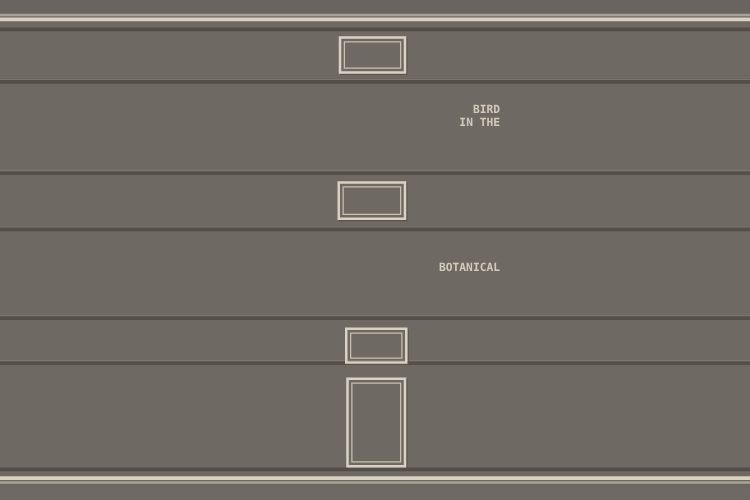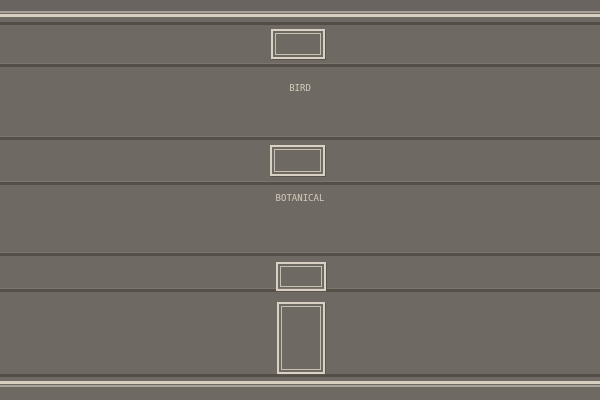--- a/index.html
+++ b/index.html
@@ -48,30 +48,30 @@
   }
   #frame-1 { left:271px; top:29px;  width:54px; height:30px; }
   #frame-2 { left:270px; top:145px; width:55px; height:31px; }
   #frame-3 { left:276px; top:262px; width:50px; height:29px; }
   #frame-4 { left:277px; top:302px; width:48px; height:72px; }
 
   
   .wall-label {
     position:absolute;
     left:200px; width:200px;
-    text-align:center;
+    text-align:right;
     color: var(--label-text, #d2cbb9);
     font-size:9px;
-    font-weight:normal;
+    font-weight:bold;
     line-height:11px;
     letter-spacing:0px;
     user-select:none;
   }
   #label-1 { top:83px; }
-  #label-2 { top:193px; }
+  #label-2 { top:210px; }
 </style>
 </head>
 <body>
 
 <div id="screen">
 
   <div class="stripe" id="wall-top-band"></div>
   <div class="stripe" id="molding-light"></div>
   <div class="stripe" id="molding-cream"></div>
   <div class="stripe" id="molding-dark"></div>
@@ -94,18 +94,19 @@
   </div>
   <div class="frame" id="frame-3">
     <div class="frame-canvas"></div>
   </div>
   <div class="frame" id="frame-4">
     <div class="frame-canvas"></div>
   </div>
 
   <div class="wall-label" id="label-1">
     <div>BIRD</div>
+    <div>IN THE</div>
   </div>
   <div class="wall-label" id="label-2">
     <div>BOTANICAL</div>
   </div>
 
 </div>
 
 </body></html>

